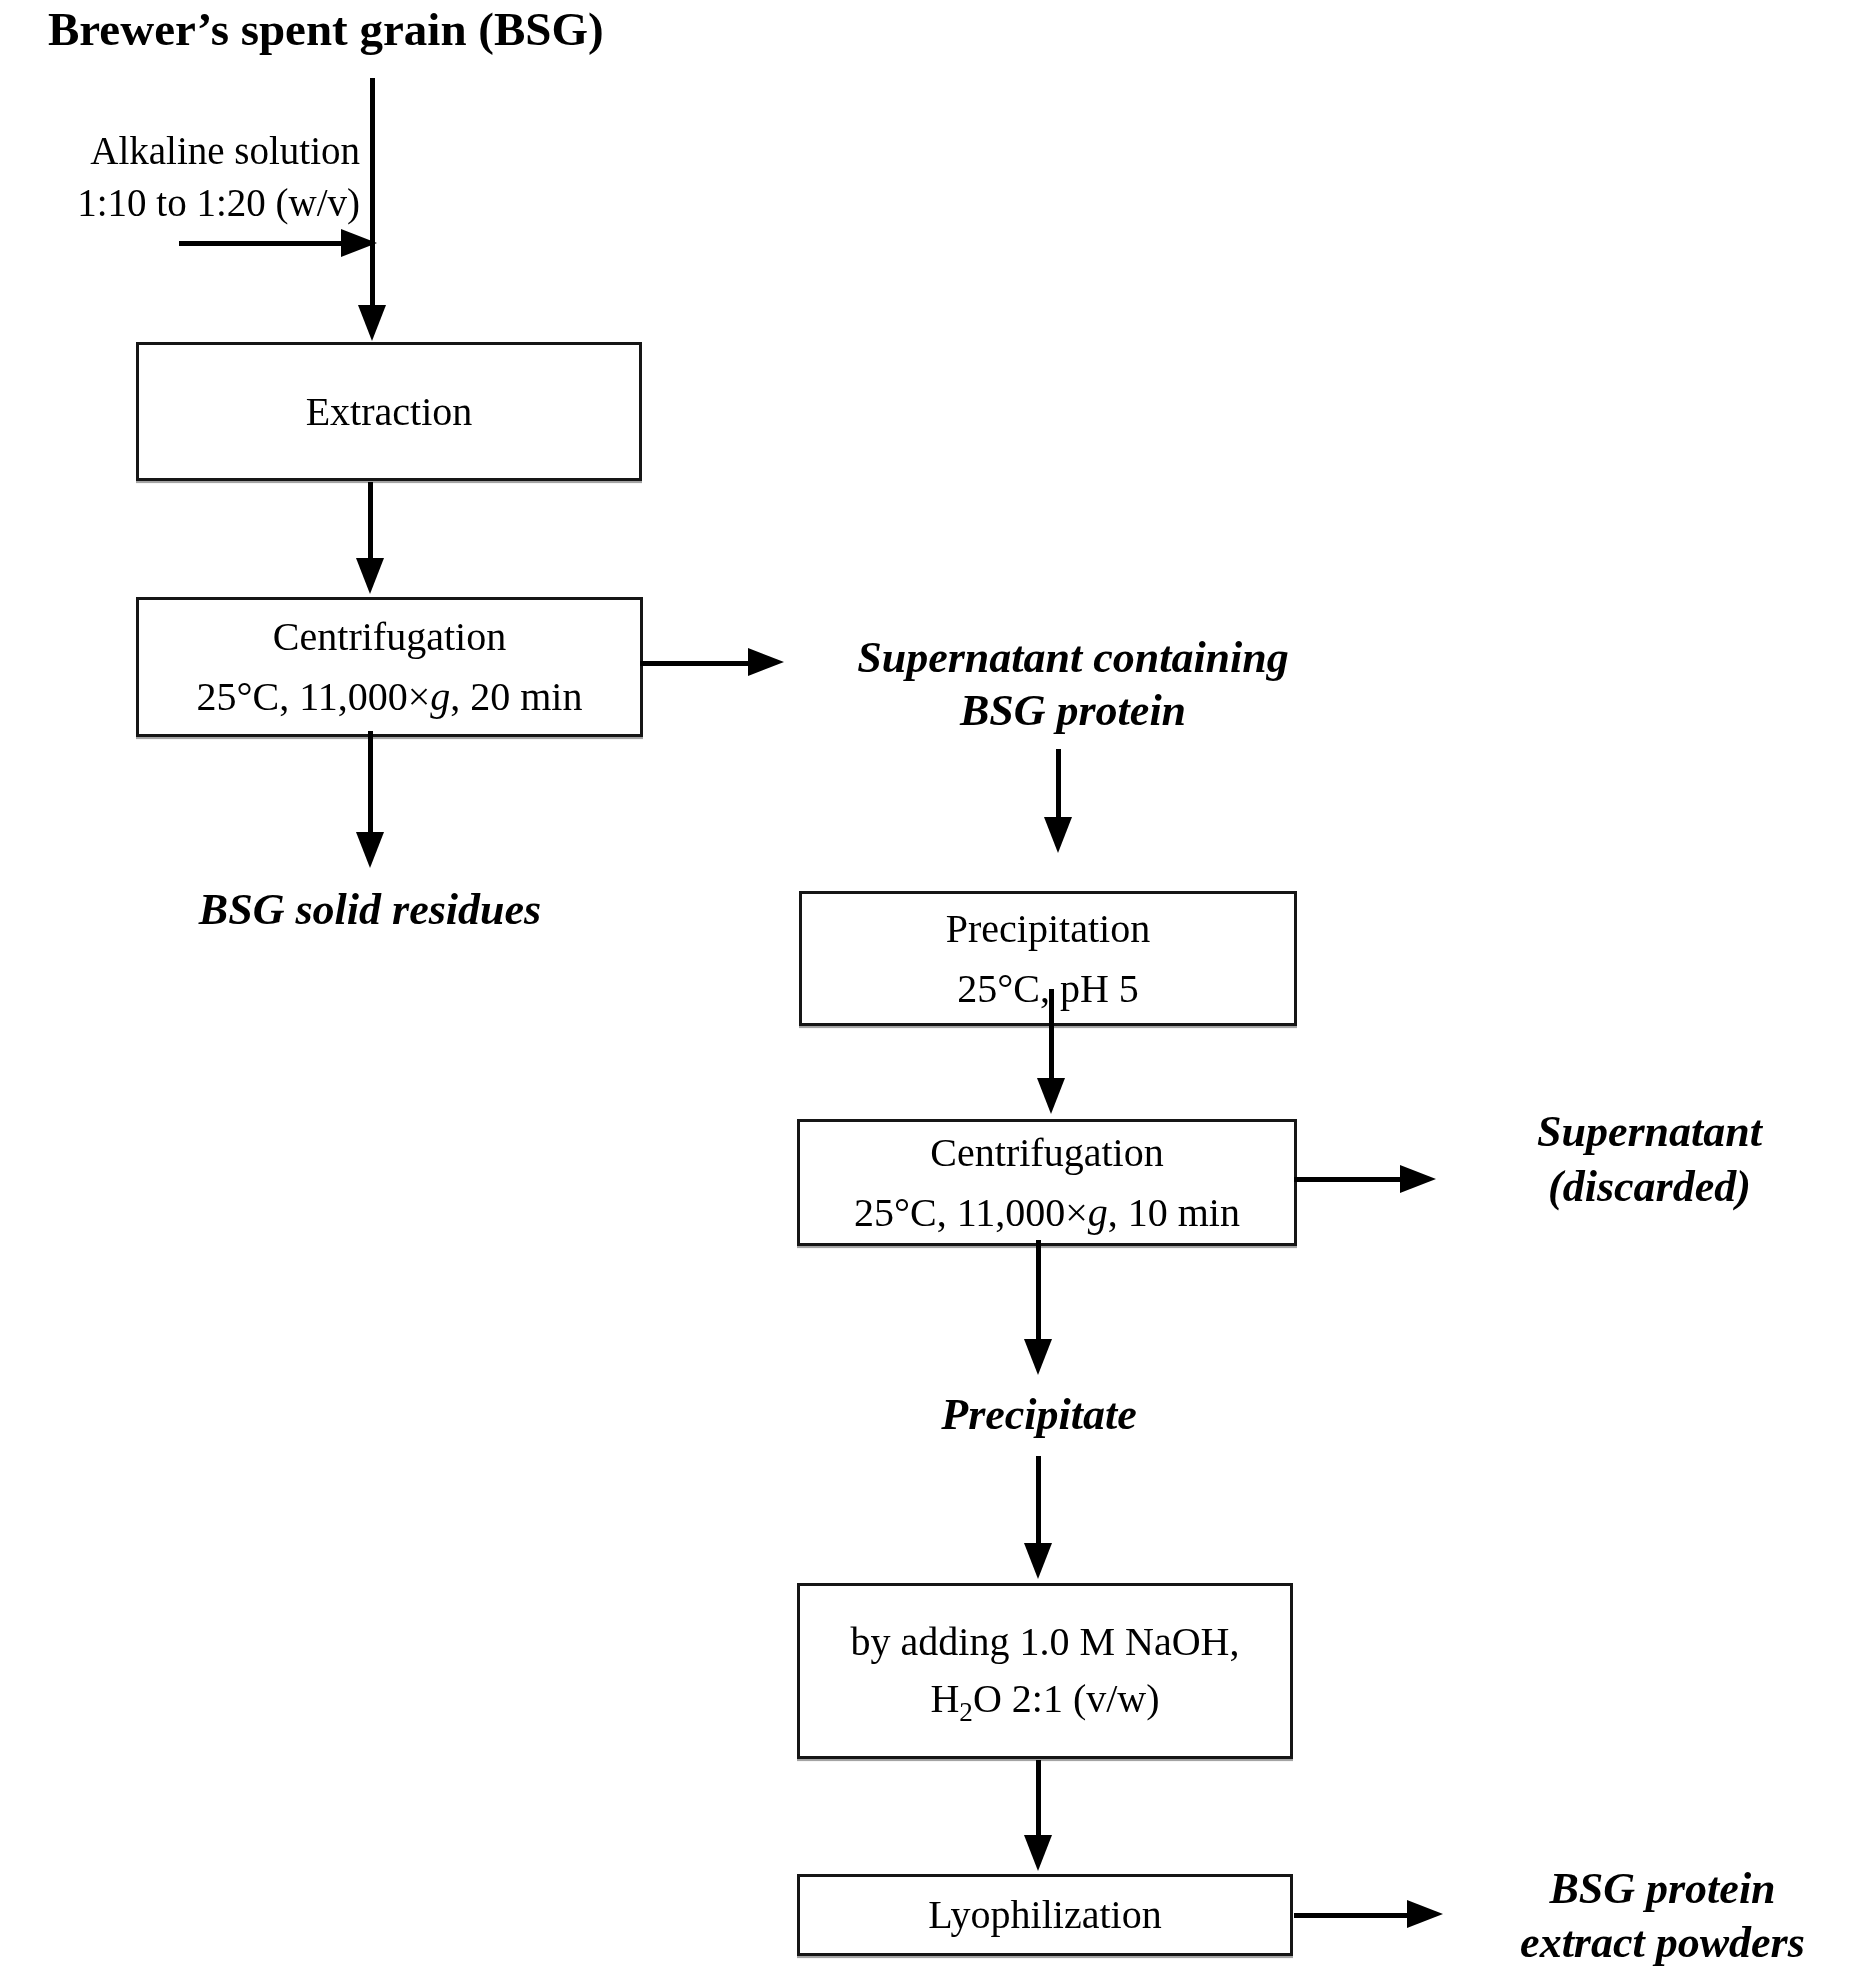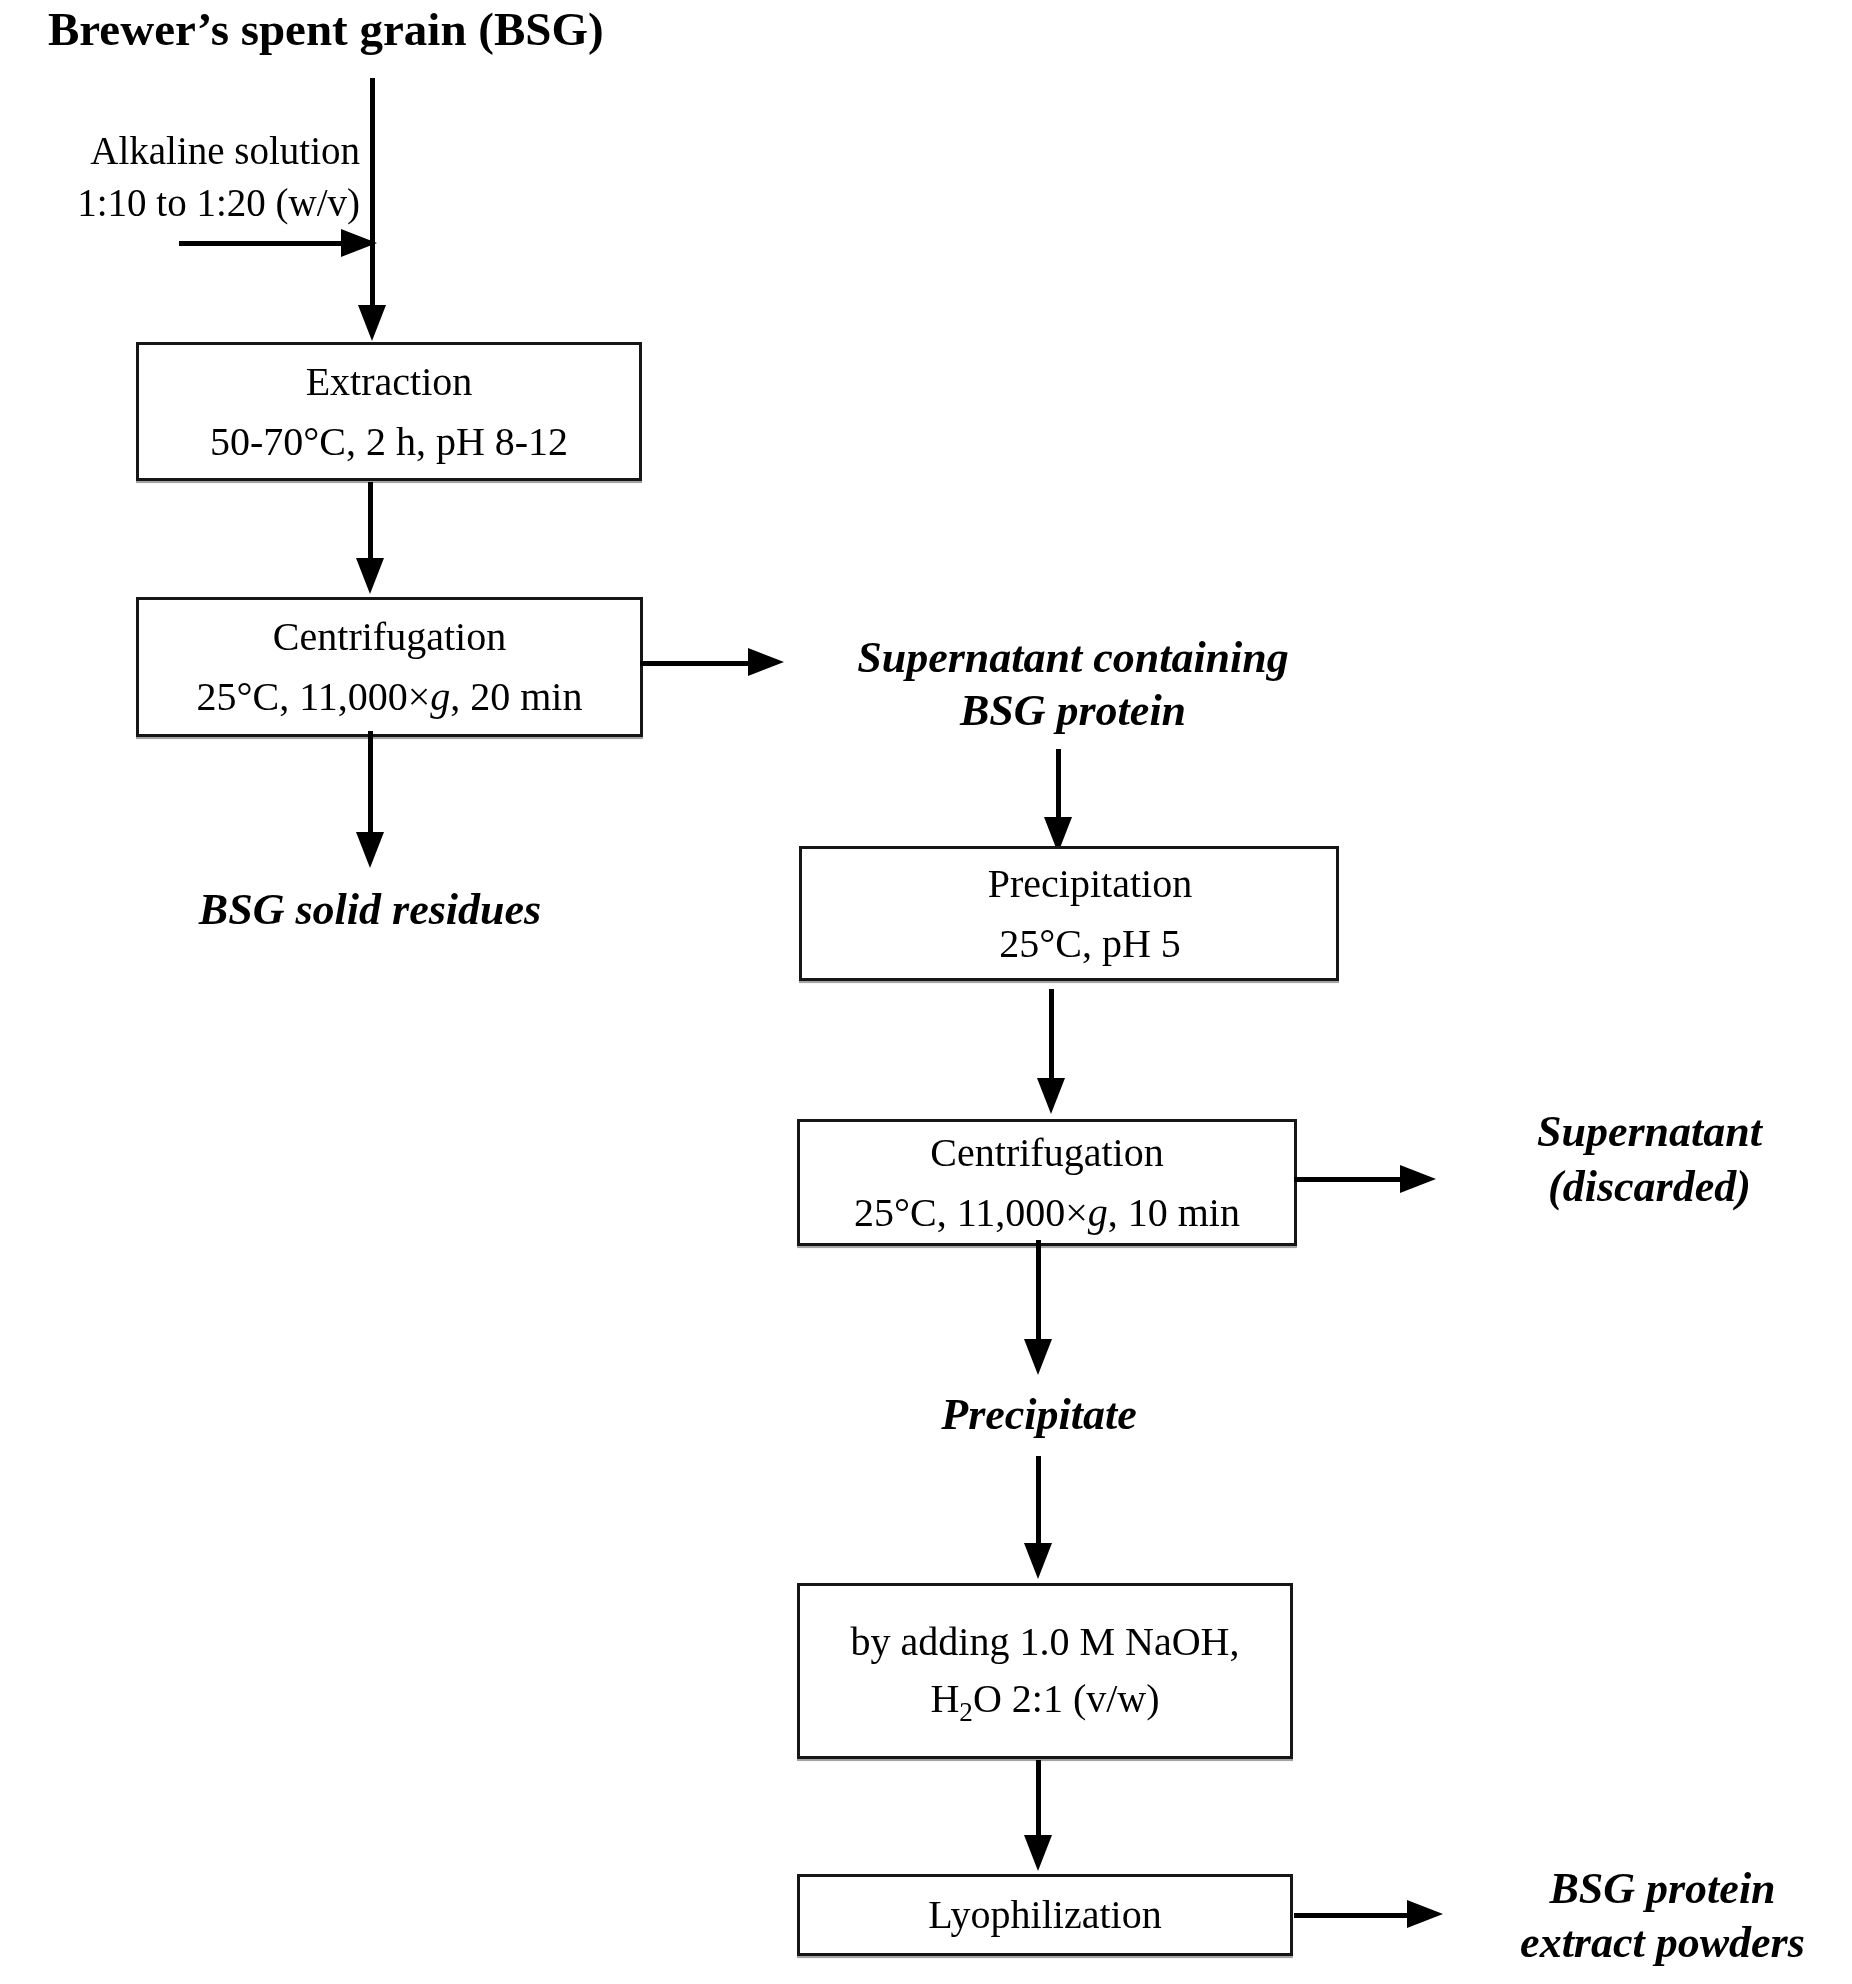--- a/index.html
+++ b/index.html
@@ -58,21 +58,20 @@
   <div class="abs sidelabel" style="left:21px;top:125px;width:339px;">
     <div>Alkaline solution</div>
     <div>1:10 to 1:20 (w/v)</div>
   </div>
 
   <div class="hline" style="left:179px;top:241px;width:166px;"></div>
   <div class="head-right" style="left:341px;top:229px;"></div>
 
   <div class="abs box" style="left:136px;top:342px;width:500px;height:133px;">
     <div class="bline">Extraction</div>
-    <div class="bline">50-70°C, 2 h, pH 8-12</div>
   </div>
 
   <div class="vline" style="left:368px;top:482px;height:78px;"></div>
   <div class="head-down" style="left:356px;top:558px;"></div>
 
   <div class="abs box" style="left:136px;top:597px;width:501px;height:134px;">
     <div class="bline">Centrifugation</div>
     <div class="bline"><span>25°C, 11,000×</span><i>g</i><span>, 20 min</span></div>
   </div>
 
@@ -85,21 +84,21 @@
   </div>
 
   <div class="vline" style="left:368px;top:731px;height:103px;"></div>
   <div class="head-down" style="left:356px;top:832px;"></div>
 
   <div class="abs boldlabel" style="left:93px;top:884px;width:554px;">BSG solid residues</div>
 
   <div class="vline" style="left:1056px;top:749px;height:71px;"></div>
   <div class="head-down" style="left:1044px;top:817px;"></div>
 
-  <div class="abs box" style="left:799px;top:846px;width:492px;height:129px;padding-left:42px;">
+  <div class="abs box" style="left:799px;top:891px;width:492px;height:129px;">
     <div class="bline">Precipitation</div>
     <div class="bline">25°C, pH 5</div>
   </div>
 
   <div class="vline" style="left:1049px;top:989px;height:90px;"></div>
   <div class="head-down" style="left:1037px;top:1078px;"></div>
 
   <div class="abs box" style="left:797px;top:1119px;width:494px;height:121px;">
     <div class="bline">Centrifugation</div>
     <div class="bline"><span>25°C, 11,000×</span><i>g</i><span>, 10 min</span></div>

